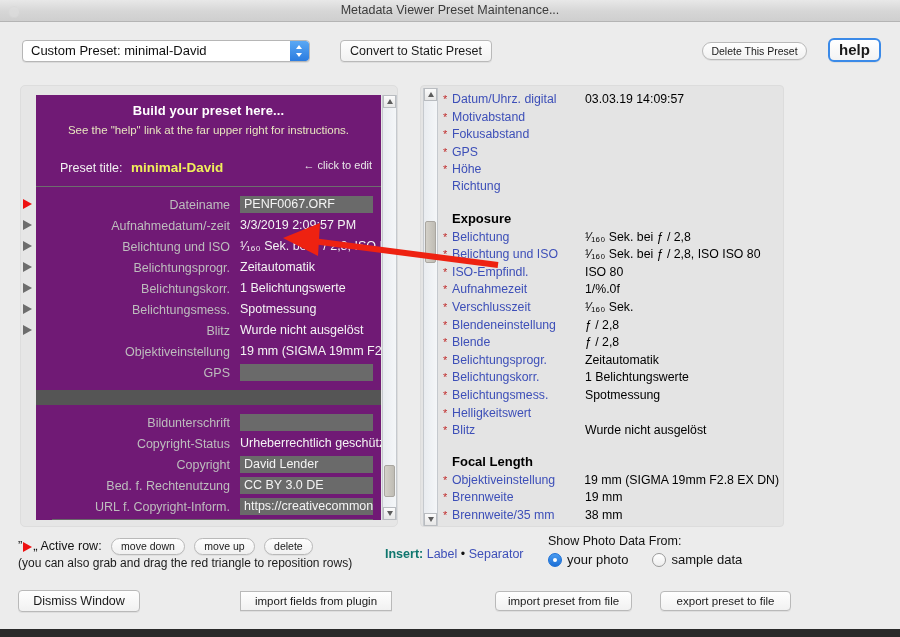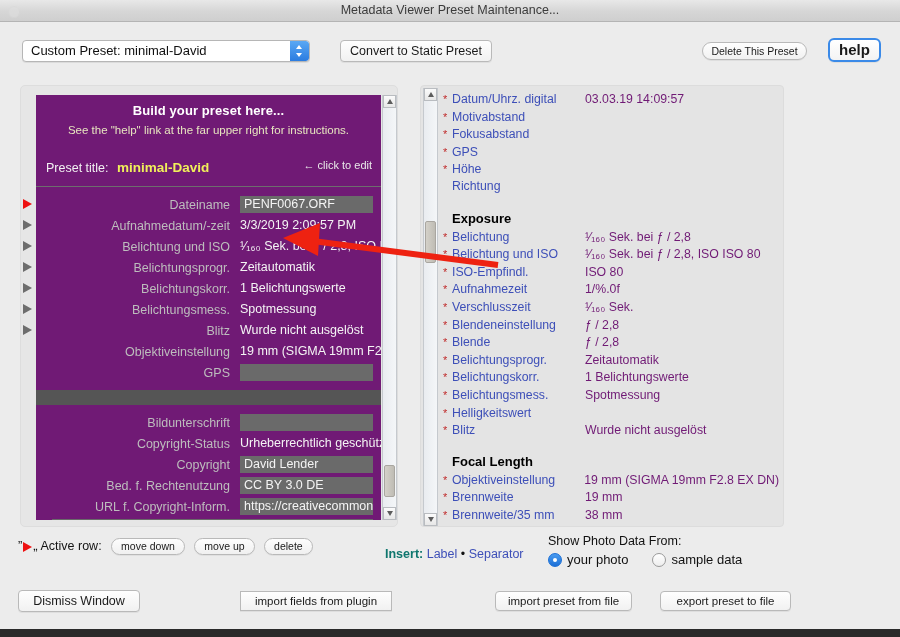--- a/index.html
+++ b/index.html
@@ -120,21 +120,21 @@
   .preset-head {
     text-align: center; color: #fff; font-weight: bold;
     font-size: 13px; padding-top: 8px; letter-spacing: .1px;
   }
   .preset-sub {
     text-align: center; color: #e7e5bf; font-size: 11.5px;
     padding-top: 6px;
   }
   .preset-title-row {
     position: relative; margin-top: 22px; height: 22px;
-    padding-left: 10px;
+    padding-left: 24px;
   }
   .preset-title-lbl { color: #f2f2f2; font-size: 12.5px; }
   .preset-title-val {
     color: #f0ef5a; font-size: 13.5px; font-weight: bold; margin-left: 4px;
   }
   .click-to-edit {
     position: absolute; right: 9px; top: 1px;
     color: #e9e9e9; font-size: 11px;
   }
   .sep-line {
@@ -218,21 +218,21 @@
   #right-content {
     position: absolute; left: 22px; top: 5px; right: 4px; bottom: 0;
   }
   .mrow { display: flex; align-items: baseline; height: 17.6px; }
   .mstar {
     width: 9px; color: #c02b2b; font-size: 11px; line-height: 17px;
   }
   .mkey {
     width: 133px; color: #3d4fb8; font-size: 12.3px; white-space: nowrap;
   }
-  .mval { color: #701a75; font-size: 12.3px; white-space: nowrap; }
+  .mval { color: #000000; font-size: 12.3px; white-space: nowrap; }
   .msec {
     font-size: 13px; font-weight: bold; color: #000;
     margin-top: 14px; margin-bottom: 3px; padding-left: 9px;
   }
 
   
   #arrow-svg {
     position: absolute; left: 0; top: 0; width: 900px; height: 637px;
     pointer-events: none;
   }
@@ -565,20 +565,21 @@
 </svg>
 
 <div id="bottom">
   <div id="activerow">
     <span class="quot">”</span><span class="inline-tri"></span><span class="quot">„</span>
     <span>Active row:</span>
     <span class="mini-btn">move down</span>
     <span class="mini-btn">move up</span>
     <span class="mini-btn">delete</span>
   </div>
+  <div id="hint-line">(you can also grab and drag the red triangle to reposition rows)</div>
 </div>
 
 <div id="insert-block">
   <span class="ins-lbl">Insert:</span>
   <a href="#">Label</a>
   <span class="dot">•</span>
   <a href="#">Separator</a>
 </div>
 
 <div id="radio-block">

